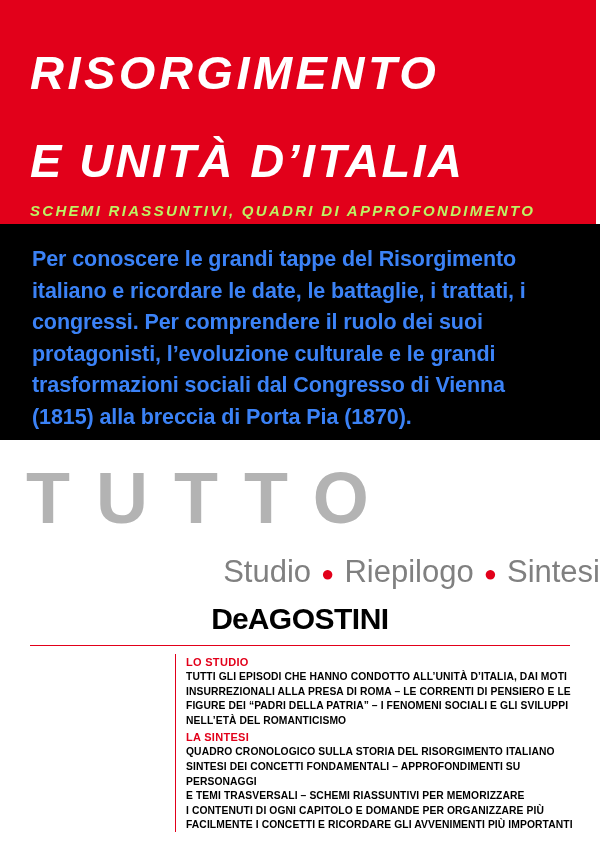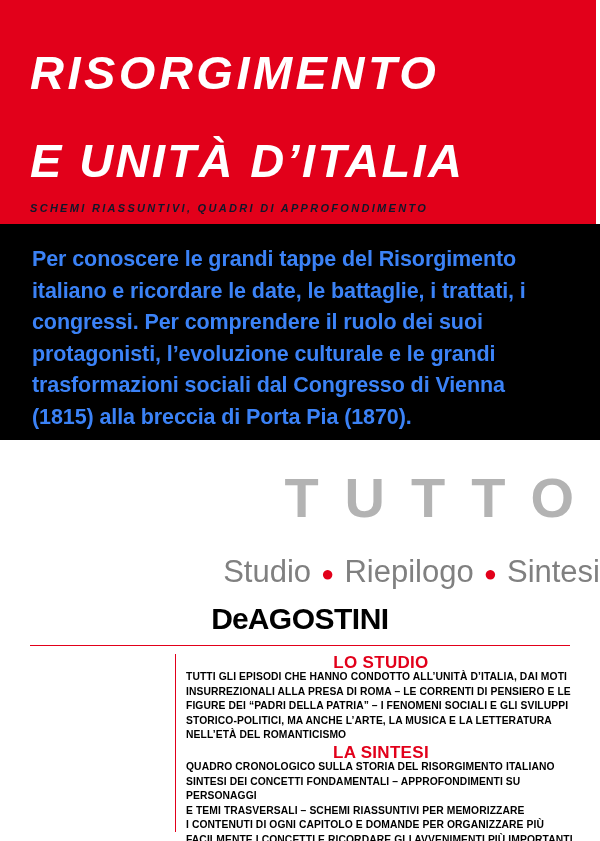--- a/index.html
+++ b/index.html
@@ -39,23 +39,23 @@
     line-height: 58px;
     letter-spacing: 3.5px;
     white-space: nowrap;
   }
   .title-line.l2 {
     letter-spacing: 2.4px;
     margin-top: 30px;
   }
   .subtitle {
     margin-top: 12px;
-    color: #0f172a;
-    font-weight: bold;
-    font-size: 11px;
+    color: #bef264;
+    font-weight: bold;
+    font-size: 15px;
     letter-spacing: 2.3px;
     white-space: nowrap;
   }
 
   
   .black-band {
     position: absolute;
     left: 0;
     top: 224px;
     width: 600px;
@@ -80,23 +80,23 @@
     top: 440px;
     width: 600px;
     height: 205px;
     background: #ffffff;
   }
   .tutto {
     position: absolute;
     left: 0;
     top: 12px;
     width: 600px;
-    text-align: right;
+    text-align: left;
     color: #b3b3b3;
-    font-size: 56px;
+    font-size: 72px;
     font-weight: bold;
     letter-spacing: 26px;
     text-indent: 26px;
     line-height: 92px;
   }
   .sub-words {
     position: absolute;
     left: 0;
     top: 114px;
     width: 600px;
@@ -151,24 +151,23 @@
   }
   .col-right {
     position: absolute;
     left: 186px;
     top: 10px;
     width: 390px;
   }
   .sec-head {
     color: #e2001a;
     font-weight: bold;
-    font-size: 17px;
+    font-size: 11px;
     letter-spacing: 0.3px;
     line-height: 15px;
-    text-align: center;
   }
   .sec-body {
     color: #000000;
     font-weight: bold;
     font-size: 10.3px;
     line-height: 14.6px;
     letter-spacing: 0.1px;
   }
   .sec-gap { height: 2px; }
 </style>
@@ -201,21 +200,20 @@
     <div class="rule-top"></div>
     <div class="vrule"></div>
     <div class="col-right">
 
       <div>
         <div class="sec-head">LO STUDIO</div>
         <div class="sec-body">
           <div>TUTTI GLI EPISODI CHE HANNO CONDOTTO ALL’UNITÀ D’ITALIA, DAI MOTI</div>
           <div>INSURREZIONALI ALLA PRESA DI ROMA – LE CORRENTI DI PENSIERO E LE</div>
           <div>FIGURE DEI “PADRI DELLA PATRIA” – I FENOMENI SOCIALI E GLI SVILUPPI</div>
-          <div>STORICO-POLITICI, MA ANCHE L’ARTE, LA MUSICA E LA LETTERATURA</div>
           <div>NELL’ETÀ DEL ROMANTICISMO</div>
         </div>
       </div>
 
       <div class="sec-gap"></div>
 
       <div>
         <div class="sec-head">LA SINTESI</div>
         <div class="sec-body">
           <div>QUADRO CRONOLOGICO SULLA STORIA DEL RISORGIMENTO ITALIANO</div>

